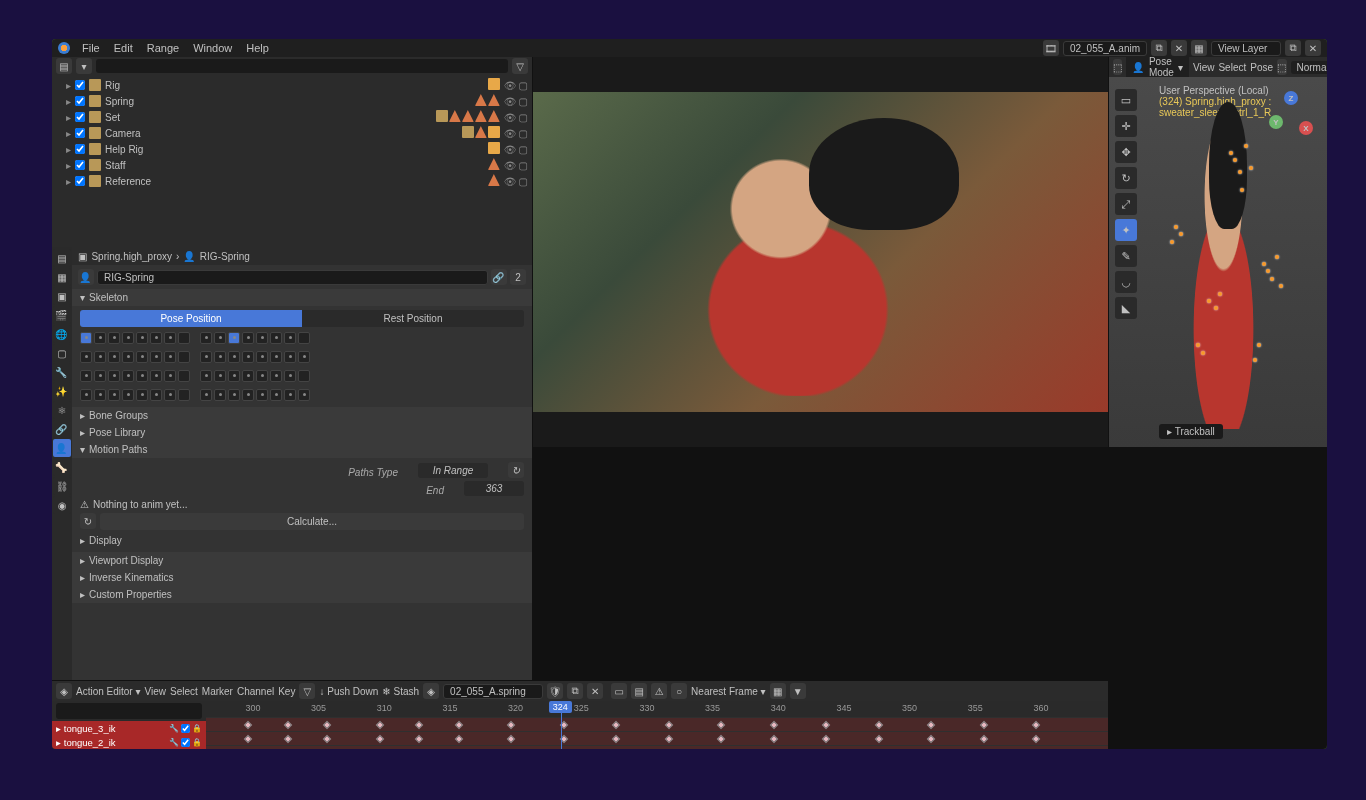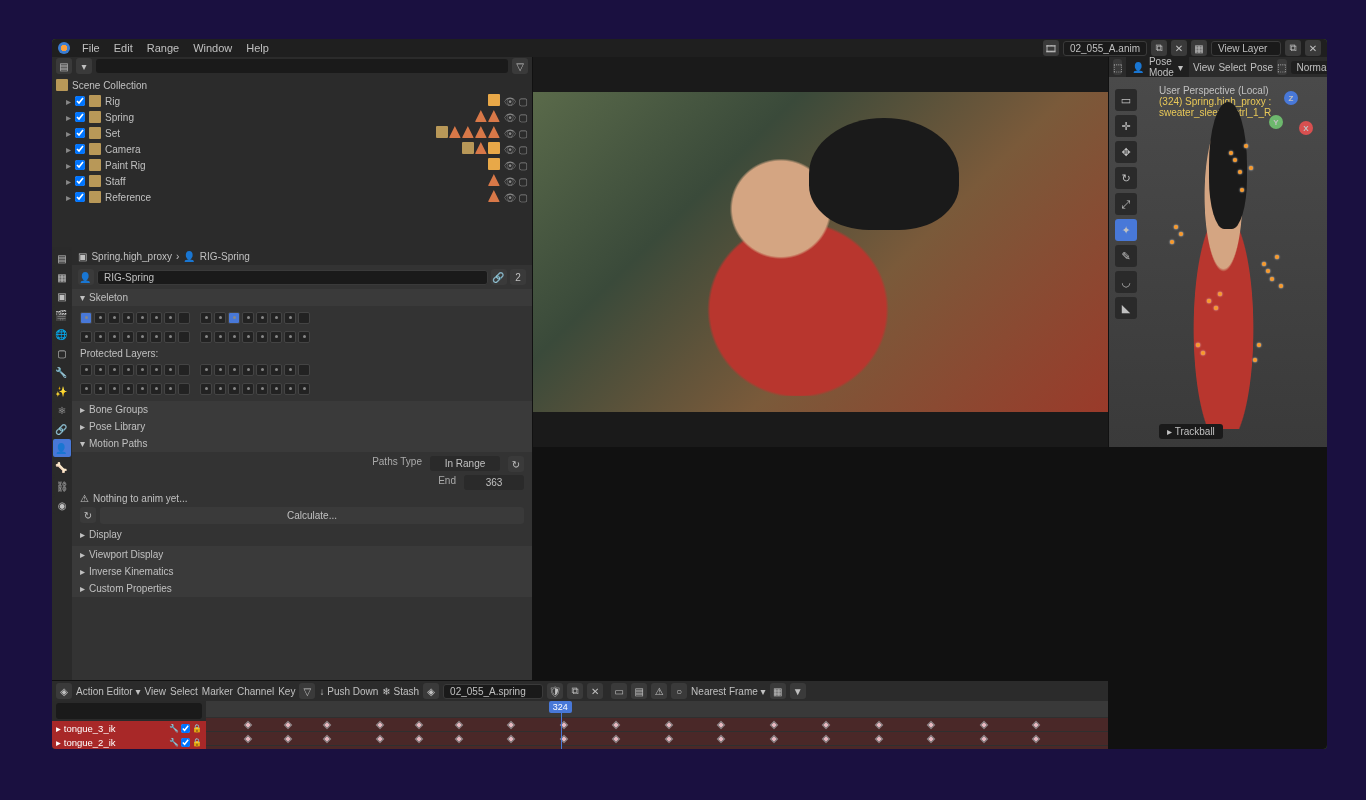--- a/index.html
+++ b/index.html
@@ -172,21 +172,21 @@
 .prop-panel-body { padding: 4px 8px; display: flex; flex-direction: column; gap: 3px; }
 .toggle-pair { display: flex; gap: 0; }
 .toggle-pair .tg { flex: 1; background: #2a2a2a; padding: 3px; text-align: center; font-size: 10px; cursor: pointer; }
 .toggle-pair .tg.active { background: #4878d8; color: #fff; }
 .toggle-pair .tg:first-child { border-radius: 3px 0 0 3px; }
 .toggle-pair .tg:last-child { border-radius: 0 3px 3px 0; }
 .layers-grid { display: flex; gap: 2px; flex-wrap: wrap; margin: 2px 0; }
 .layer-cell { width: 12px; height: 12px; background: #222; border-radius: 2px; border: 1px solid #444; }
 .layer-cell.on { background: #4878d8; }
 .layer-cell.dot::after { content:''; display:block; width:3px; height:3px; background:#888; border-radius:50%; margin:3px auto; }
-.prop-row { display: flex; align-items: flex-start; gap: 8px; }
+.prop-row { display: flex; align-items: flex-end; gap: 20px; font-style: italic; }
 .prop-row .lbl { flex: 1; text-align: right; color: #aaa; }
 .prop-row .val { width: 60px; background: #2a2a2a; padding: 2px 4px; text-align: center; border-radius: 3px; }
 .prop-btn { background: #3a3a3a; padding: 3px; text-align: center; border-radius: 3px; }
 
 .dopesheet { grid-column: 1 / 3; background: #333; display: flex; flex-direction: column; }
 .ds-header {
   height: 20px; background: #2b2b2b; display: flex; align-items: center; gap: 4px;
   padding: 0 4px; font-size: 10px;
 }
 .ds-body { flex: 1; display: flex; overflow: hidden; }
@@ -315,24 +315,20 @@
     <div class="panel right-col">
 
       <div class="outliner">
         <div class="outliner-header">
           <span class="icon-btn">▤</span>
           <span class="icon-btn">▾</span>
           <div class="outliner-search"></div>
           <span class="icon-btn">▽</span>
         </div>
         <div class="outliner-body">
-          <div class="ol-row">
-            <span class="ic ol-ic-coll"></span>
-            <span class="nm">Scene Collection</span>
-          </div>
           <div id="ol-items">
               <div class="ol-row" style="padding-left: 14px;">
     <span class="tw">▸</span>
     <input type="checkbox" checked="" style="width: 10px; height: 10px;">
     <span class="ic ol-ic-coll"></span>
     <span class="nm">Rig</span>
     <span><span class="ic ol-ic-arm" style="margin-left:1px"></span></span>
     <span class="rt">
       <span>👁</span>
       <span>▢</span>
@@ -368,21 +364,21 @@
     <span><span class="ic ol-ic-coll" style="margin-left:1px"></span><span class="ic ol-ic-mesh" style="margin-left:1px"></span><span class="ic ol-ic-arm" style="margin-left:1px"></span></span>
     <span class="rt">
       <span>👁</span>
       <span>▢</span>
     </span>
               </div>
               <div class="ol-row" style="padding-left: 14px;">
     <span class="tw">▸</span>
     <input type="checkbox" checked="" style="width: 10px; height: 10px;">
     <span class="ic ol-ic-coll"></span>
-    <span class="nm">Paint Rig</span>
+    <span class="nm">Help Rig</span>
     <span><span class="ic ol-ic-arm" style="margin-left:1px"></span></span>
     <span class="rt">
       <span>👁</span>
       <span>▢</span>
     </span>
               </div>
               <div class="ol-row" style="padding-left: 14px;">
     <span class="tw">▸</span>
     <input type="checkbox" checked="" style="width: 10px; height: 10px;">
     <span class="ic ol-ic-coll"></span>
@@ -439,20 +435,24 @@
               <span class="scene-field" style="flex:1">RIG-Spring</span>
               <span class="icon-btn">🔗</span>
               <span class="icon-btn">2</span>
             </div>
           </div>
           <div class="prop-panel-hdr">
             <span>▾</span>
             <span>Skeleton</span>
           </div>
           <div class="prop-panel-body">
+            <div class="toggle-pair">
+              <div class="tg active">Pose Position</div>
+              <div class="tg">Rest Position</div>
+            </div>
             <div class="layers-grid">
               <span class="layer-cell on dot"></span>
                 <span class="layer-cell dot"></span>
                 <span class="layer-cell dot"></span>
                 <span class="layer-cell dot"></span>
               <span class="layer-cell dot"></span>
                 <span class="layer-cell dot"></span>
                 <span class="layer-cell dot"></span>
                 <span class="layer-cell"></span>
               <span style="width:6px"></span>
@@ -477,21 +477,20 @@
               <span style="width:6px"></span>
               <span class="layer-cell dot"></span>
                 <span class="layer-cell dot"></span>
                 <span class="layer-cell dot"></span>
                 <span class="layer-cell dot"></span>
               <span class="layer-cell dot"></span>
                 <span class="layer-cell dot"></span>
                 <span class="layer-cell dot"></span>
                 <span class="layer-cell dot"></span>
             </div>
-            <div>Protected Layers:</div>
             <div class="layers-grid">
               <span class="layer-cell dot"></span>
                 <span class="layer-cell dot"></span>
                 <span class="layer-cell dot"></span>
                 <span class="layer-cell dot"></span>
               <span class="layer-cell dot"></span>
                 <span class="layer-cell dot"></span>
                 <span class="layer-cell dot"></span>
                 <span class="layer-cell"></span>
               <span style="width:6px"></span>
@@ -631,20 +630,35 @@
     <span class="nm">tongue_2_ik</span>
     <span class="icons">
                   <span>🔧</span>
     <input type="checkbox" checked="" style="width: 9px; height: 9px;">
     <span>🔒</span>
                 </span>
               </div>
             </div>
         </div>
         <div class="ds-keys">
+          <div class="ds-ruler" id="ds-ruler">
+              <span class="tick" style="left: 39.403px;">300</span>
+              <span class="tick" style="left: 105.075px;">305</span>
+              <span class="tick" style="left: 170.746px;">310</span>
+              <span class="tick" style="left: 236.418px;">315</span>
+              <span class="tick" style="left: 302.09px;">320</span>
+              <span class="tick" style="left: 367.761px;">325</span>
+              <span class="tick" style="left: 433.433px;">330</span>
+              <span class="tick" style="left: 499.104px;">335</span>
+              <span class="tick" style="left: 564.776px;">340</span>
+              <span class="tick" style="left: 630.448px;">345</span>
+              <span class="tick" style="left: 696.119px;">350</span>
+              <span class="tick" style="left: 761.791px;">355</span>
+              <span class="tick" style="left: 827.463px;">360</span>
+            </div>
           <div class="ds-playhead" id="ds-playhead" style="left: 354.627px;">
             <div class="badge">324</div>
           </div>
           <div class="ds-key-rows" id="ds-key-rows">
               <div class="ds-key-row red">
                 <span class="kf" style="left: 39.403px;"></span>
                 <span class="kf" style="left: 78.806px;"></span>
                 <span class="kf" style="left: 118.209px;"></span>
                 <span class="kf" style="left: 170.746px;"></span>
                 <span class="kf" style="left: 210.149px;"></span>

